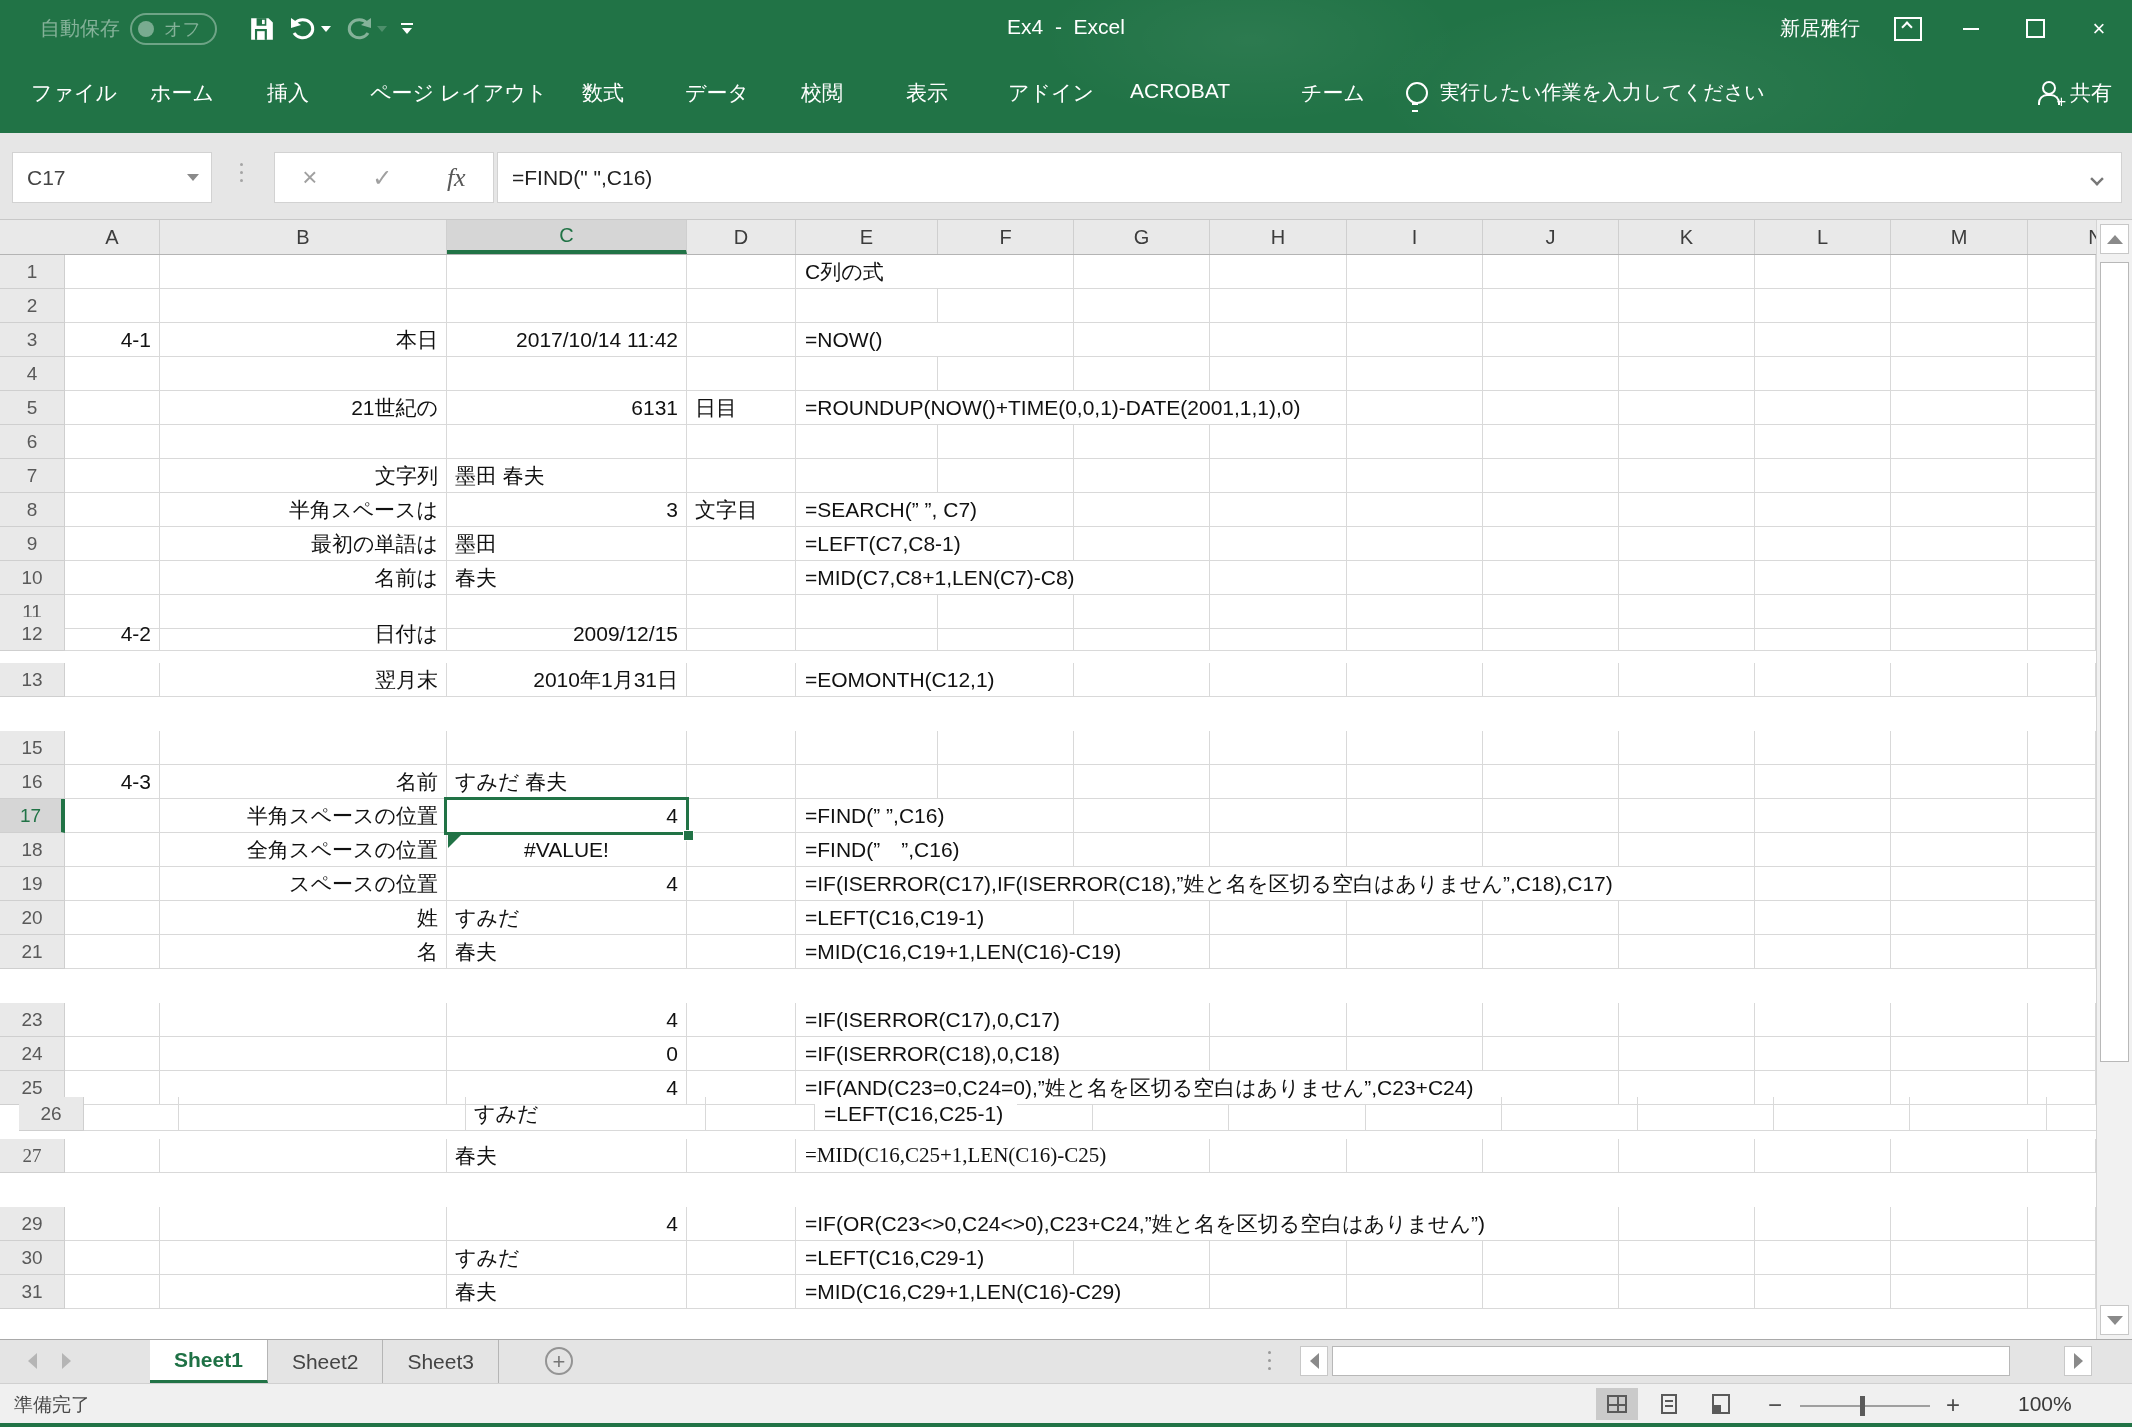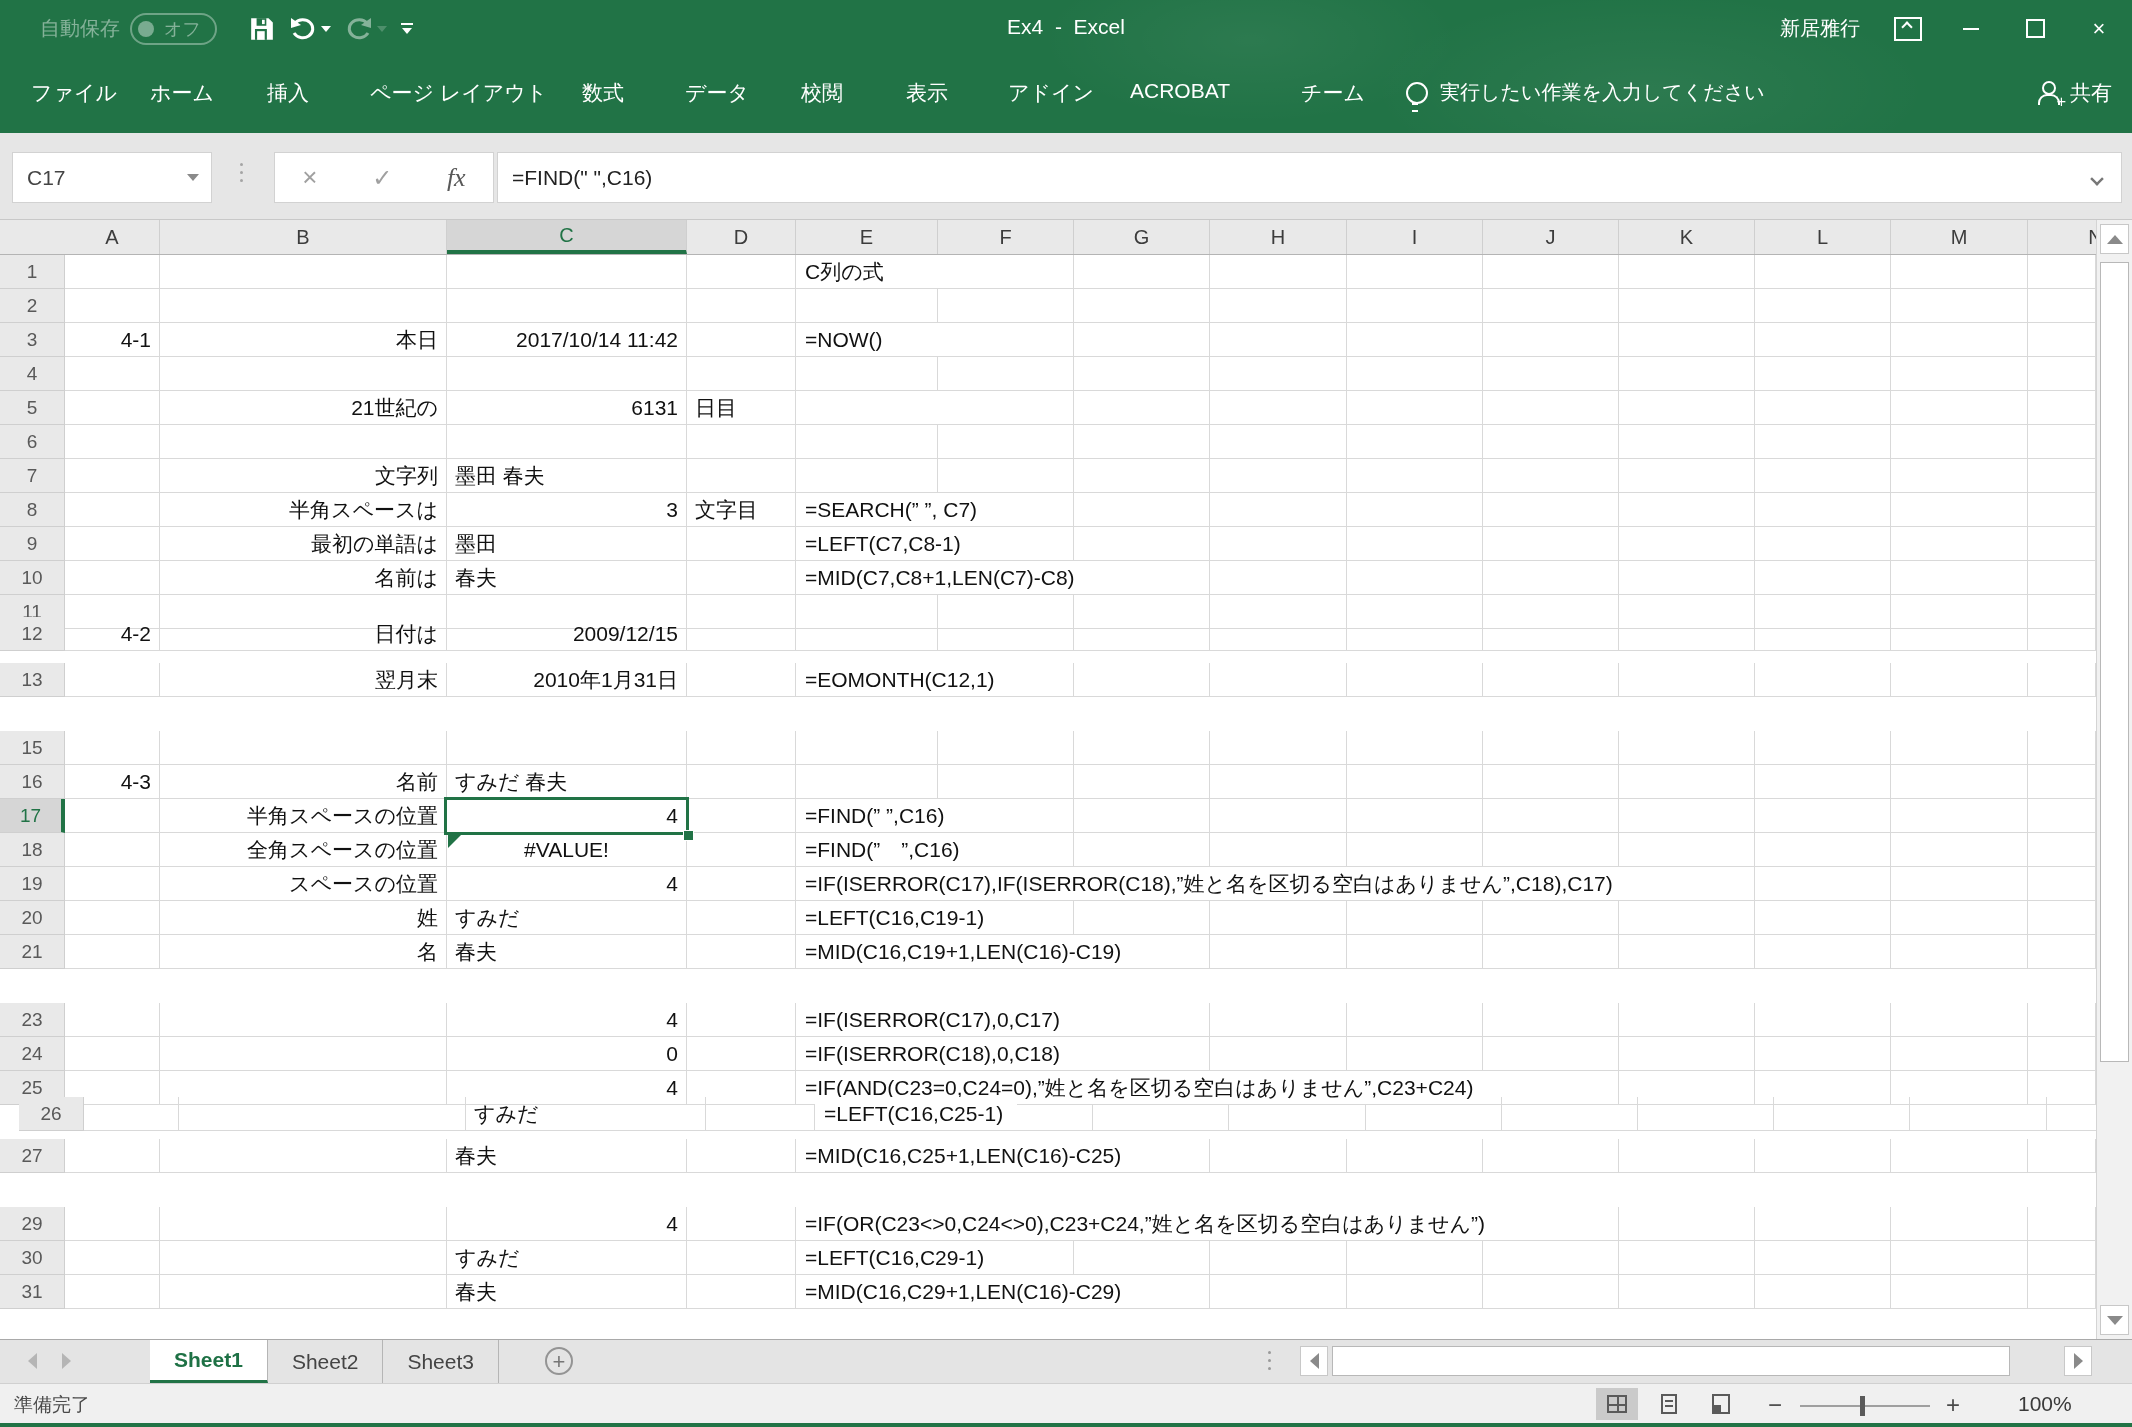--- a/index.html
+++ b/index.html
@@ -332,20 +332,21 @@
         </div>
         <div class="gcell al-l" style="left: 938px; width: 136px;"></div>
         <div class="gcell al-l" style="left: 1074px; width: 136px;"></div>
         <div class="gcell al-l" style="left: 1210px; width: 137px;"></div>
         <div class="gcell al-l" style="left: 1347px; width: 136px;"></div>
         <div class="gcell al-l" style="left: 1483px; width: 136px;"></div>
         <div class="gcell al-l" style="left: 1619px; width: 136px;"></div>
         <div class="gcell al-l" style="left: 1755px; width: 136px;"></div>
         <div class="gcell al-l" style="left: 1891px; width: 137px;"></div>
         <div class="gcell al-l" style="left: 2028px; width: 68px;"></div>
+        <div class="ecell" style="left: 796px;">=ROUNDUP(NOW()+TIME(0,0,1)-DATE(2001,1,1),0)</div>
       </div>
       <div class="grow" style="top: 170px;">
         <div class="rowhead">6</div>
         <div class="gcell al-l" style="left: 65px; width: 95px;"></div>
         <div class="gcell al-l" style="left: 160px; width: 287px;"></div>
         <div class="gcell al-l" style="left: 447px; width: 240px;"></div>
         <div class="gcell al-l" style="left: 687px; width: 109px;"></div>
         <div class="gcell al-l" style="left: 796px; width: 142px;"></div>
         <div class="gcell al-l" style="left: 938px; width: 136px;"></div>
         <div class="gcell al-l" style="left: 1074px; width: 136px;"></div>
@@ -718,21 +719,21 @@
         <div class="gcell al-l" style="left: 1074px; width: 136px;"></div>
         <div class="gcell al-l" style="left: 1210px; width: 137px;"></div>
         <div class="gcell al-l" style="left: 1347px; width: 136px;"></div>
         <div class="gcell al-l" style="left: 1483px; width: 136px;"></div>
         <div class="gcell al-l" style="left: 1619px; width: 136px;"></div>
         <div class="gcell al-l" style="left: 1755px; width: 136px;"></div>
         <div class="gcell al-l" style="left: 1891px; width: 137px;"></div>
         <div class="gcell al-l" style="left: 2028px; width: 68px;"></div>
         <div class="ecell" style="left: 796px;">=LEFT(C16,C25-1)</div>
       </div>
-      <div class="grow" style="top: 884px;">
+      <div class="grow" style="top: 884px; font-family: Liberation Serif, serif;">
         <div class="rowhead">27</div>
         <div class="gcell al-l" style="left: 65px; width: 95px;"></div>
         <div class="gcell al-l" style="left: 160px; width: 287px;"></div>
         <div class="gcell al-l" style="left: 447px; width: 240px;">
           <span>春夫</span>
         </div>
         <div class="gcell al-l" style="left: 687px; width: 109px;"></div>
         <div class="gcell al-l" style="left: 938px; width: 136px;"></div>
         <div class="gcell al-l" style="left: 1074px; width: 136px;"></div>
         <div class="gcell al-l" style="left: 1210px; width: 137px;"></div>

